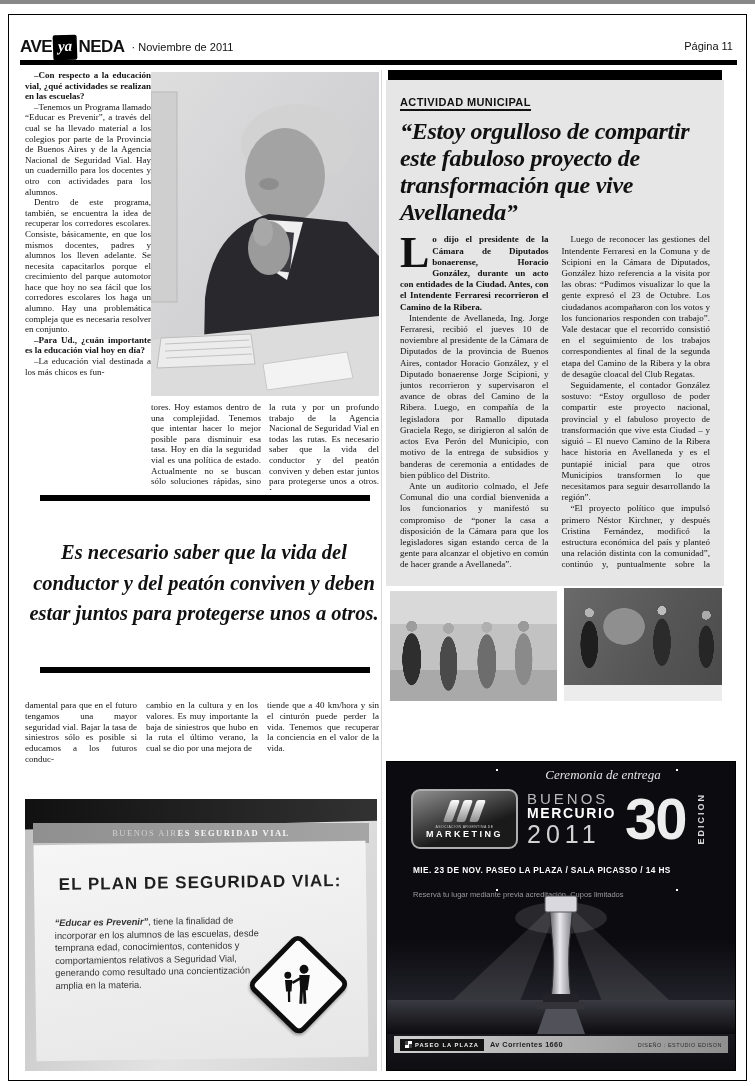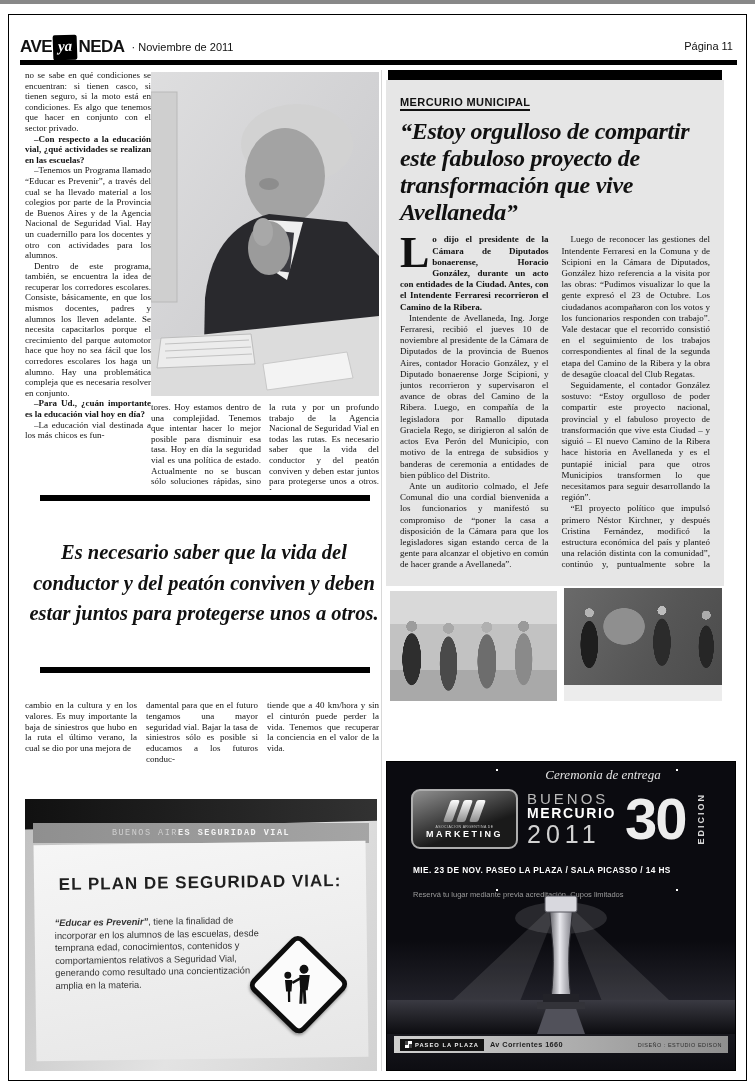--- a/index.html
+++ b/index.html
@@ -39,21 +39,21 @@
   .footcols { position:absolute; left:25px; top:696px; width:354px; display:flex; gap:9px; }
   .footcols > div { width:112px; font-size:9px; line-height:10.8px; text-align:justify; hyphens:auto; }
 
   
   .slide-photo { position:absolute; left:25px; top:795px; width:352px; height:272px;
                  background:linear-gradient(115deg,#bfbfbf,#e3e3e3 55%,#d2d2d2); overflow:hidden; }
   .slide-topdark { position:absolute; left:-6px; top:-8px; width:370px; height:34px;
                    background:linear-gradient(90deg,#101010,#333); transform:rotate(-1.4deg); }
   .slide-band { position:absolute; left:8px; top:24px; right:8px; height:20px; background:linear-gradient(90deg,#8f8f8f,#a5a5a5);
                 display:flex; align-items:center; justify-content:center;
-                font-family:Liberation Mono, monospace; font-size:8.5px; letter-spacing:1.5px; }
+                font-family:Liberation Serif, serif; font-size:8.5px; letter-spacing:1.5px; }
   .slide-band .lt { color:#cfcfcf; }
   .slide-band .bd { color:#f5f5f5; font-weight:bold; }
   .slide-body-area { position:absolute; left:10px; top:44px; right:10px; bottom:12px;
                      background:linear-gradient(170deg,#f6f6f6,#e6e6e6); transform:rotate(-0.8deg);
                      font-family:"Liberation Sans", sans-serif; color:#2b2b2b; }
   .slide-title { margin-top:30px; text-align:center; font-weight:bold; font-size:17px; letter-spacing:1px; color:#1f1f1f; }
   .slide-par { margin:22px 105px 0 20px; font-size:9.3px; line-height:1.35; color:#333; }
   .sign-wrap { position:absolute; right:26px; bottom:30px; width:86px; height:86px; }
   .sign-diamond { position:absolute; inset:6px; transform:rotate(45deg); background:#fbfbfb;
                   border:5px solid #0d0d0d; border-radius:9px; box-shadow:1px 2px 3px rgba(0,0,0,.35); }
@@ -146,21 +146,20 @@
   <div class="masthead">
     <span class="mast-word">AVE</span>
       <span class="mast-box">ya</span>
       <span class="mast-word">NEDA</span>
     <span class="mast-date">· Noviembre de 2011</span>
   </div>
   <div class="page-num">Página 11</div>
   <div class="head-rule"></div>
 
   <div class="col1 itext">
-    <p class="first">no se sabe en qué condiciones se encuentran: si tienen casco, si tienen seguro, si la moto está en condiciones. Es algo que tenemos que hacer en conjunto con el sector privado.</p>
     <p class="q">–Con respecto a la educación vial, ¿qué actividades se realizan en las escuelas?</p>
     <p>–Tenemos un Programa llamado “Educar es Prevenir”, a través del cual se ha llevado material a los colegios por parte de la Provincia de Buenos Aires y de la Agencia Nacional de Seguridad Vial. Hay un cuadernillo para los docentes y otro con actividades para los alumnos.</p>
     <p>Dentro de este programa, también, se encuentra la idea de recuperar los corredores escolares. Consiste, básicamente, en que los mismos docentes, padres y alumnos los lleven adelante. Se necesita capacitarlos porque el crecimiento del parque automotor hace que hoy no sea fácil que los corredores escolares los haga un alumno. Hay una problemática compleja que es necesaria resolver en conjunto.</p>
     <p class="q">–Para Ud., ¿cuán importante es la educación vial hoy en día?</p>
     <p>–La educación vial destinada a los más chicos es fun-</p>
   </div>
 
   <div class="photo-interview">
     <svg width="228" height="324" viewBox="0 0 228 324">
       <defs>
@@ -193,22 +192,22 @@
   </div>
   <div class="col3 itext">
     <p class="first">la ruta y por un profundo trabajo de la Agencia Nacional de Seguridad Vial en todas las rutas. Es necesario saber que la vida del conductor y del peatón conviven y deben estar juntos para protegerse unos a otros. La gente no en-</p>
   </div>
 
   <div class="rule-bar rule-top"></div>
   <div class="pullquote">Es necesario saber que la vida del conductor y del peatón conviven y deben estar juntos para protegerse unos a otros.</div>
   <div class="rule-bar rule-bot"></div>
 
   <div class="footcols">
+    <div>damental para que en el futuro tengamos una mayor seguridad vial. Bajar la tasa de siniestros sólo es posible si educamos a los futuros conduc-</div>
     <div>cambio en la cultura y en los valores. Es muy importante la baja de siniestros que hubo en la ruta el último verano, la cual se dio por una mejora de</div>
-    <div>damental para que en el futuro tengamos una mayor seguridad vial. Bajar la tasa de siniestros sólo es posible si educamos a los futuros conduc-</div>
     <div>tiende que a 40 km/hora y sin el cinturón puede perder la vida. Tenemos que recuperar la conciencia en el valor de la vida.</div>
   </div>
 
   <div class="slide-photo">
     <div class="slide-topdark"></div>
     <div class="slide-band">
       <span class="lt">BUENOS AIR</span>
         <span class="bd">ES SEGURIDAD VIAL</span>
     </div>
     <div class="slide-body-area">
@@ -228,21 +227,21 @@
           </svg>
         </div>
       </div>
     </div>
   </div>
 
   <div class="col-divider"></div>
 
   <div class="panel-topbar"></div>
   <div class="gray-panel">
-    <span class="kicker">MERCURIO MUNICIPAL</span>
+    <span class="kicker">ACTIVIDAD MUNICIPAL</span>
     <div class="headline">“Estoy orgulloso de compartir este fabuloso proyecto de transformación que vive Avellaneda”</div>
     <div class="article">
       <p class="lead"><span class="dropcap">L</span><span>o dijo el presidente de la Cámara de Diputados bonaerense, Horacio González, durante un acto con entidades de la Ciudad. Antes, con el Intendente Ferraresi recorrieron el Camino de la Ribera.</span></p>
       <p>Intendente de Avellaneda, Ing. Jorge Ferraresi, recibió el jueves 10 de noviembre al presidente de la Cámara de Diputados de la provincia de Buenos Aires, contador Horacio González, y el Diputado bonaerense Jorge Scipioni, y juntos recorrieron y supervisaron el avance de obras del Camino de la Ribera. Luego, en compañía de la legisladora por Ramallo diputada Graciela Rego, se dirigieron al salón de actos Eva Perón del Municipio, con motivo de la entrega de subsidios y banderas de ceremonia a entidades de bien público del Distrito.</p>
       <p>Ante un auditorio colmado, el Jefe Comunal dio una cordial bienvenida a los funcionarios y manifestó su compromiso de “poner la casa a disposición de la Cámara para que los legisladores sigan estando cerca de la gente para alcanzar el objetivo en común de hacer grande a Avellaneda”.</p>
       <p>Luego de reconocer las gestiones del Intendente Ferraresi en la Comuna y de Scipioni en la Cámara de Diputados, González hizo referencia a la visita por las obras: “Pudimos visualizar lo que la gente expresó el 23 de Octubre. Los ciudadanos acompañaron con los votos y los funcionarios responden con trabajo”. Vale destacar que el recorrido consistió en el seguimiento de los trabajos correspondientes al final de la segunda etapa del Camino de la Ribera y la obra de desagüe cloacal del Club Regatas.</p>
       <p>Seguidamente, el contador González sostuvo: “Estoy orgulloso de poder compartir este proyecto nacional, provincial y el fabuloso proyecto de transformación que vive esta Ciudad – y siguió – El nuevo Camino de la Ribera hace historia en Avellaneda y es el puntapié inicial para que otros Municipios transformen lo que necesitamos para seguir desarrollando la región”.</p>
       <p>“El proyecto político que impulsó primero Néstor Kirchner, y después Cristina Fernández, modificó la estructura económica del país y planteó una relación distinta con la comunidad”, continúo y, puntualmente sobre la entrega de subsidios y banderas, afirmó: “En esta ocasión podemos articular con las entidades de bien público de Avellaneda, partes fundamentales del Estado, donde hombres y mujeres se organizan solidariamente en favor de la comunidad. Hoy reconocemos ese esfuerzo”.</p>
     </div>
   </div>

